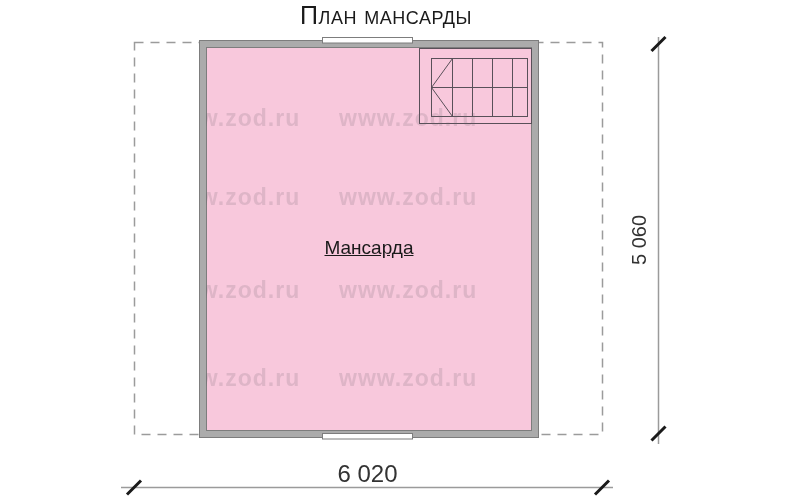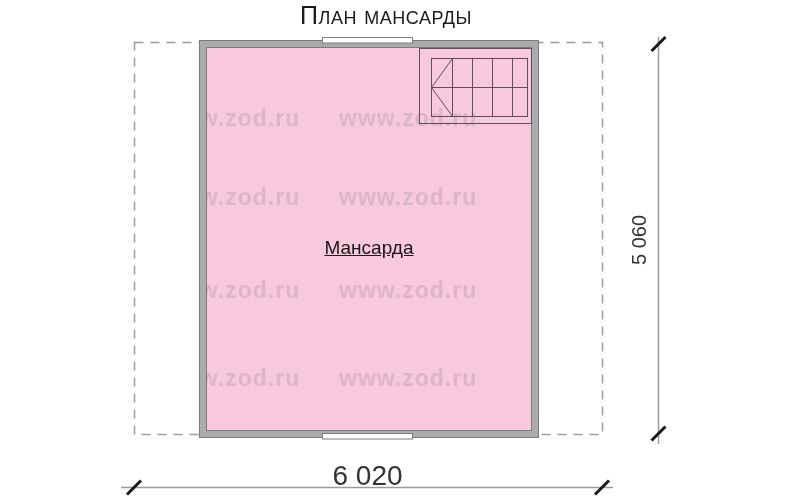--- a/index.html
+++ b/index.html
@@ -55,21 +55,21 @@
     text-align: center;
     font-size: 18px;
     color: #1a1a1a;
     white-space: nowrap;
   }
 
   .dim-label-bottom {
     position: absolute;
     left: 307px; top: 460px; width: 121px;
     text-align: center;
-    font-size: 28px;
+    font-size: 24px;
     color: #333333;
     white-space: nowrap;
   }
   .dim-label-right {
     position: absolute;
     left: 579px; top: 229px; width: 120px; height: 22px;
     text-align: center;
     font-size: 20px;
     color: #333333;
     transform: rotate(-90deg);

